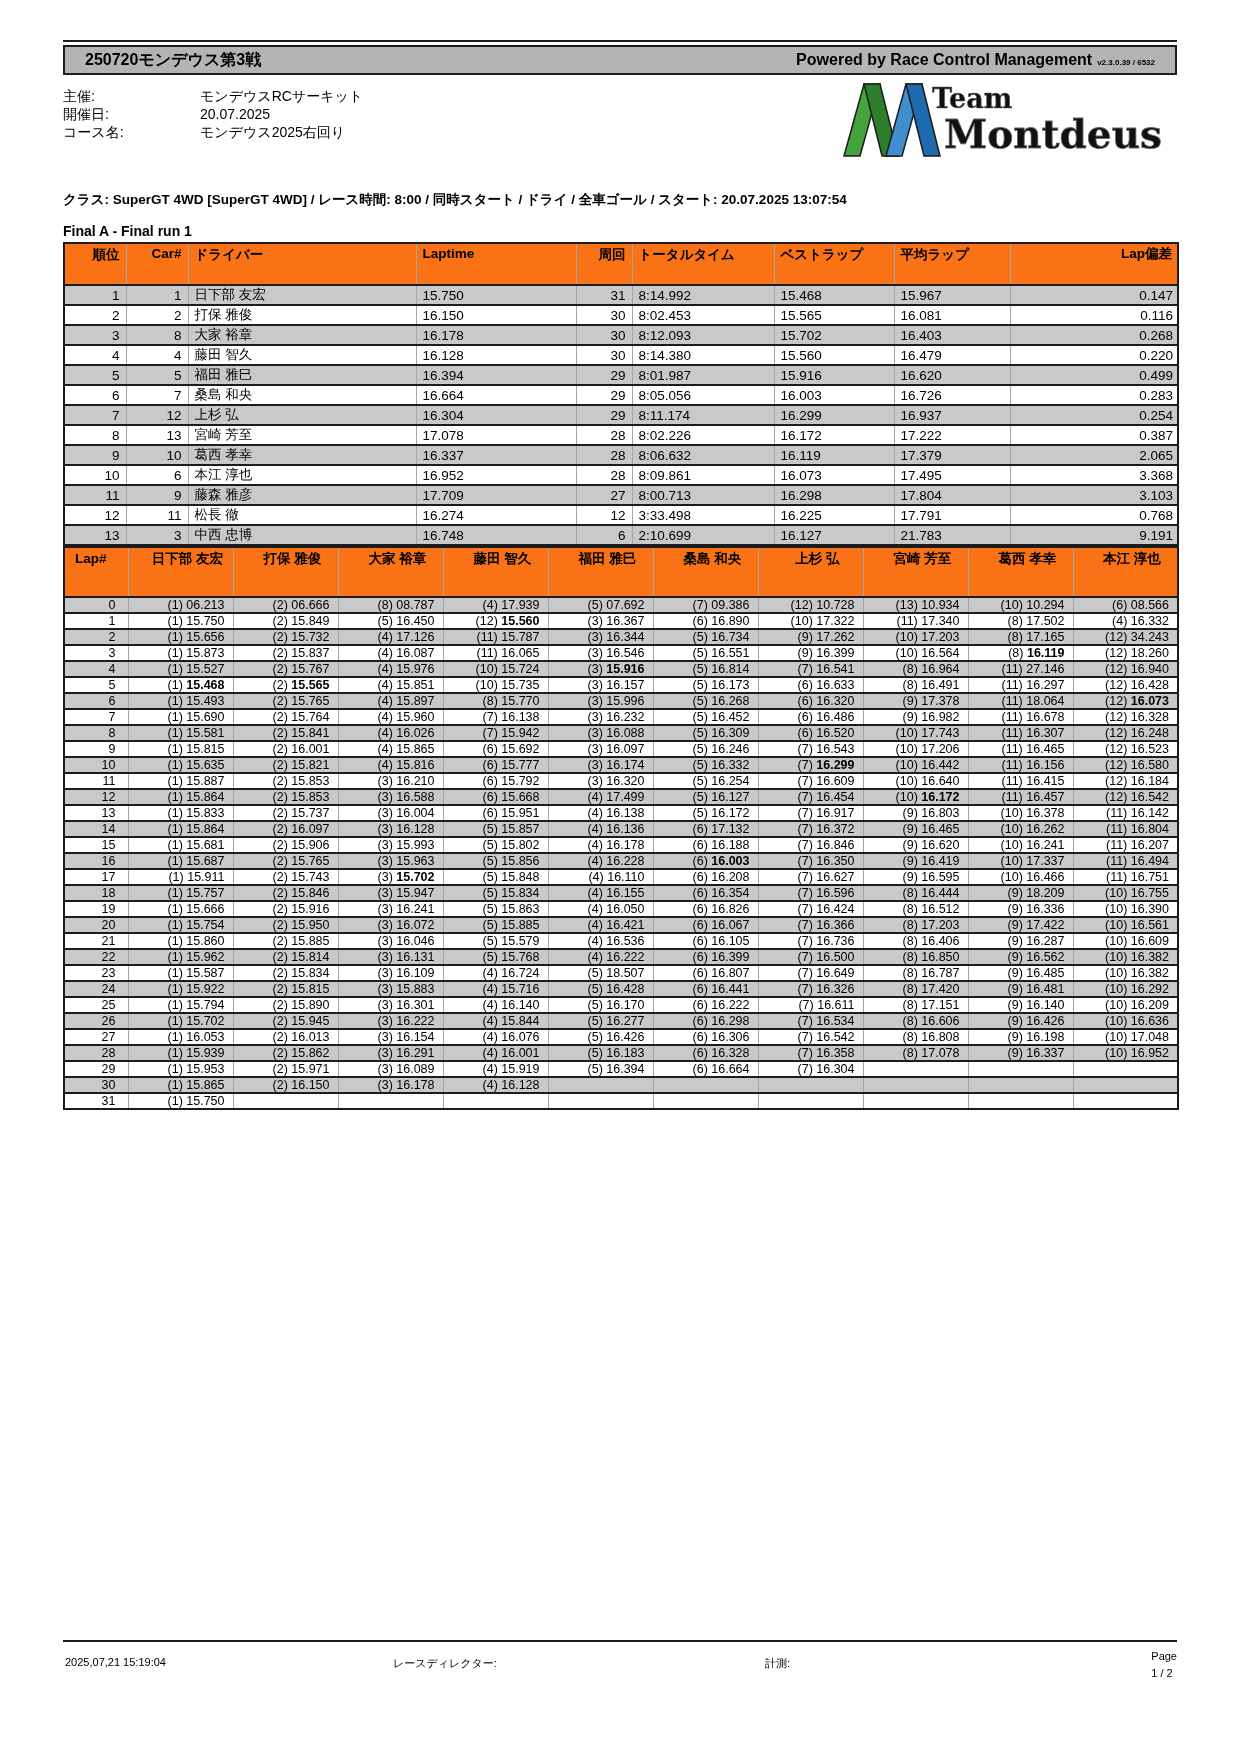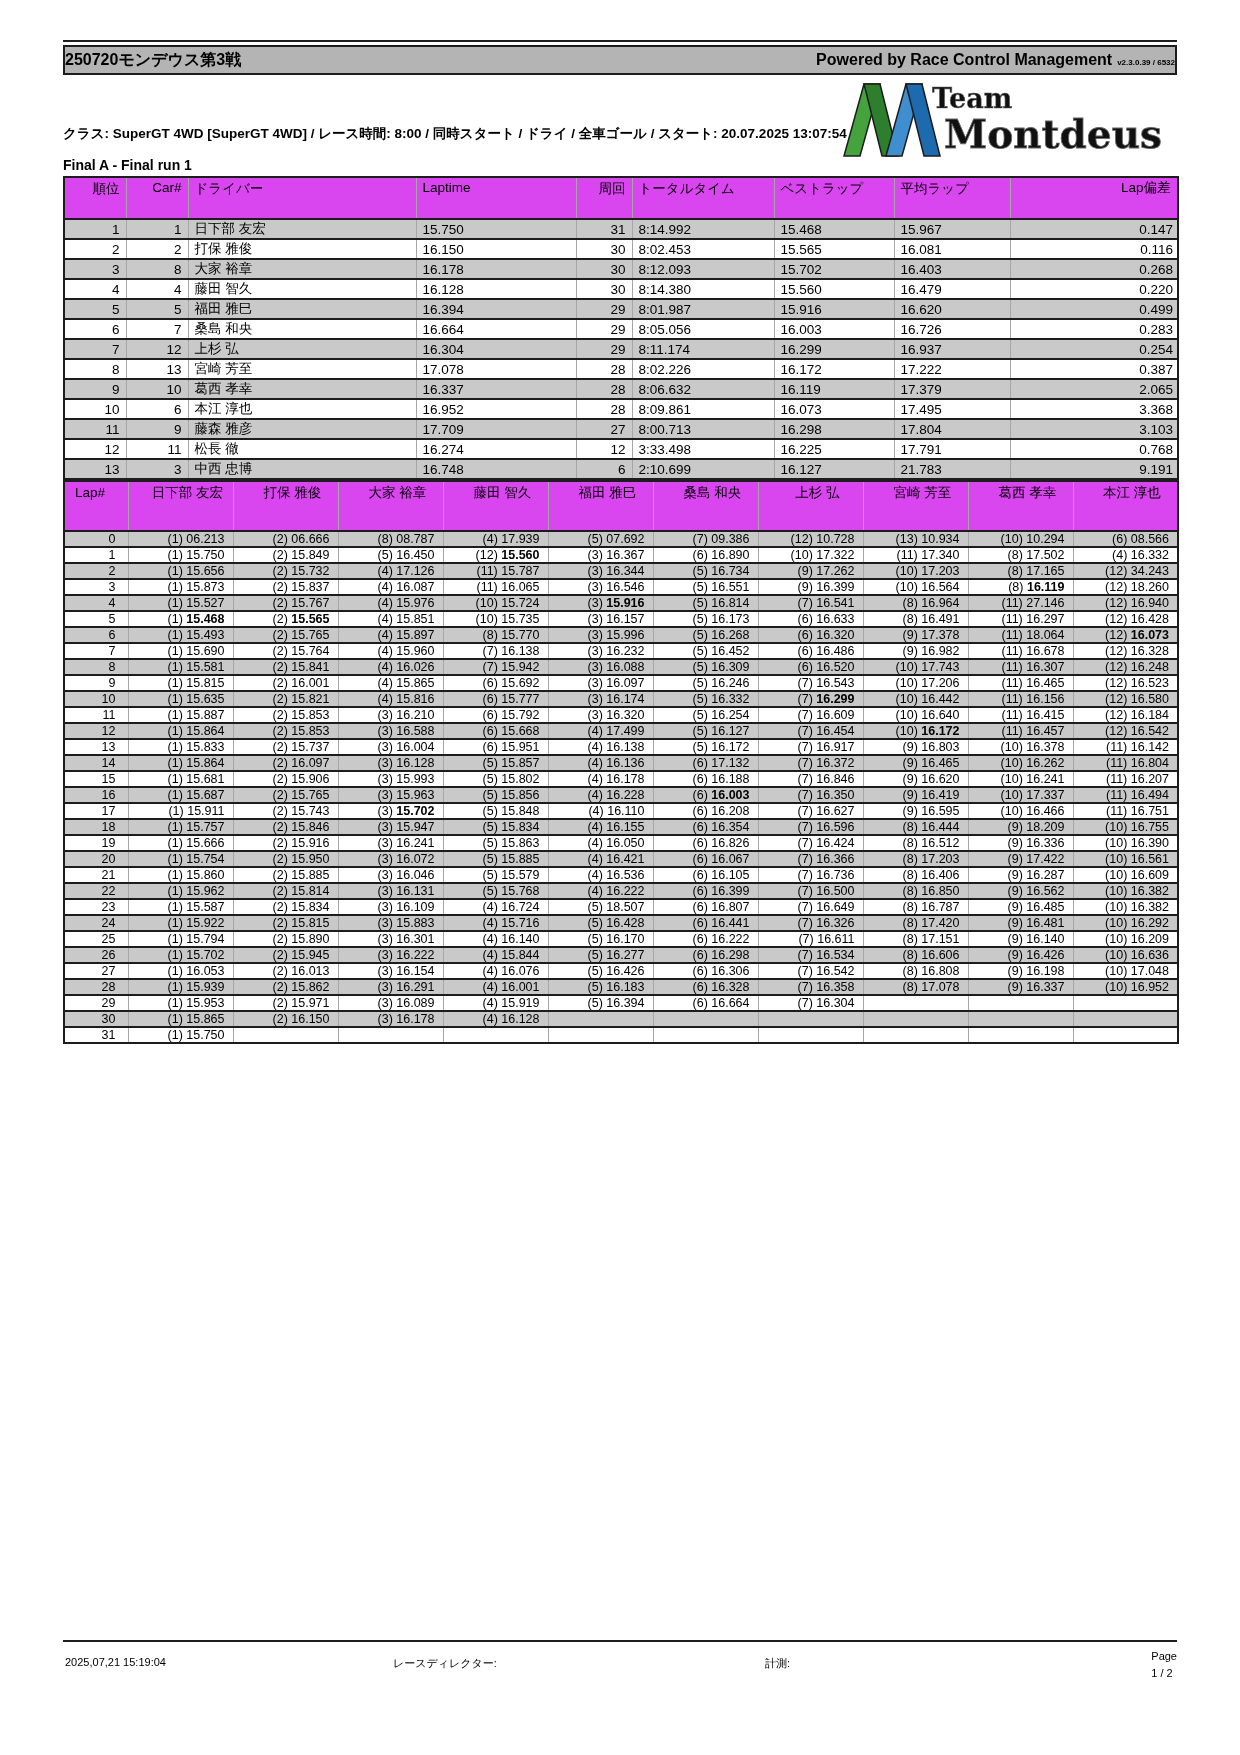--- a/index.html
+++ b/index.html
@@ -10,21 +10,21 @@
     overflow:hidden;
   }
   .content { margin:0 63px; width:1114px; }
 
   
   .top-rule { border-top:2px solid #1c1c1c; margin-top:40px; }
   .titlebar {
     margin-top:3px;
     background:#b4b4b4; border:2px solid #1c1c1c;
     display:flex; justify-content:space-between; align-items:center;
-    padding:2px 0; height:30px;
+    padding:2px 20px; height:30px;
   }
   .titlebar .doc-title { font-size:16px; font-weight:bold; }
   .titlebar .powered { font-size:16px; font-weight:bold; white-space:nowrap; }
   .titlebar .version { font-size:8px; font-weight:bold; margin-left:5px; }
 
   
   .info-block { margin-top:12px; font-size:14px; line-height:18px; }
   .info-row { display:flex; }
   .info-label { width:137px; }
   .info-value { }
@@ -35,21 +35,21 @@
   
   .class-line { margin-top:50px; font-size:13.5px; font-weight:bold; }
 
   
   .section-title { font-size:14px; font-weight:bold; margin-top:14px; margin-bottom:3px; }
   .section-title.lapchart-title { margin-top:106px; }
 
   
   table { border-collapse:collapse; width:1114px; table-layout:fixed; }
   th, td { padding:0 6px; overflow:hidden; white-space:nowrap; }
-  th { background:#d946ef; font-weight:normal; }
+  th { background:#f97316; font-weight:bold; }
   table, tr { border:2px solid #1c1c1c; }
   td, th { border-left:1px solid #a6a6a6; }
   td:first-child, th:first-child { border-left:none; }
   tbody tr:nth-child(odd) { background:#c9c9c9; }
   tbody tr:nth-child(even) { background:#ffffff; }
 
   
   .results-table { font-size:13.5px; }
   .results-table thead tr { height:42px; }
   .results-table thead th { vertical-align:top; padding-top:2px; }
@@ -101,20 +101,34 @@
 
     <div class="top-rule"></div>
 
     <div class="titlebar">
       <span class="doc-title">250720モンデウス第3戦</span>
       <span class="powered">
         <span>Powered by Race Control Management</span><span class="version">v2.3.0.39 / 6532</span>
       </span>
     </div>
 
+    <div class="info-block">
+      <div class="info-row">
+        <span class="info-label">主催:</span>
+        <span class="info-value">モンデウスRCサーキット</span>
+      </div>
+      <div class="info-row">
+        <span class="info-label">開催日:</span>
+        <span class="info-value">20.07.2025</span>
+      </div>
+      <div class="info-row">
+        <span class="info-label">コース名:</span>
+        <span class="info-value">モンデウス2025右回り</span>
+      </div>
+    </div>
 
     <div class="class-line">クラス: SuperGT 4WD [SuperGT 4WD] / レース時間: 8:00 / 同時スタート / ドライ / 全車ゴール / スタート: 20.07.2025 13:07:54</div>
 
     <div class="section-title">Final A - Final run 1</div>
 
     <table class="results-table">
       <thead>
         <tr id="results-head">
             <th class="c0">順位</th>
             <th class="c1">Car#</th>

